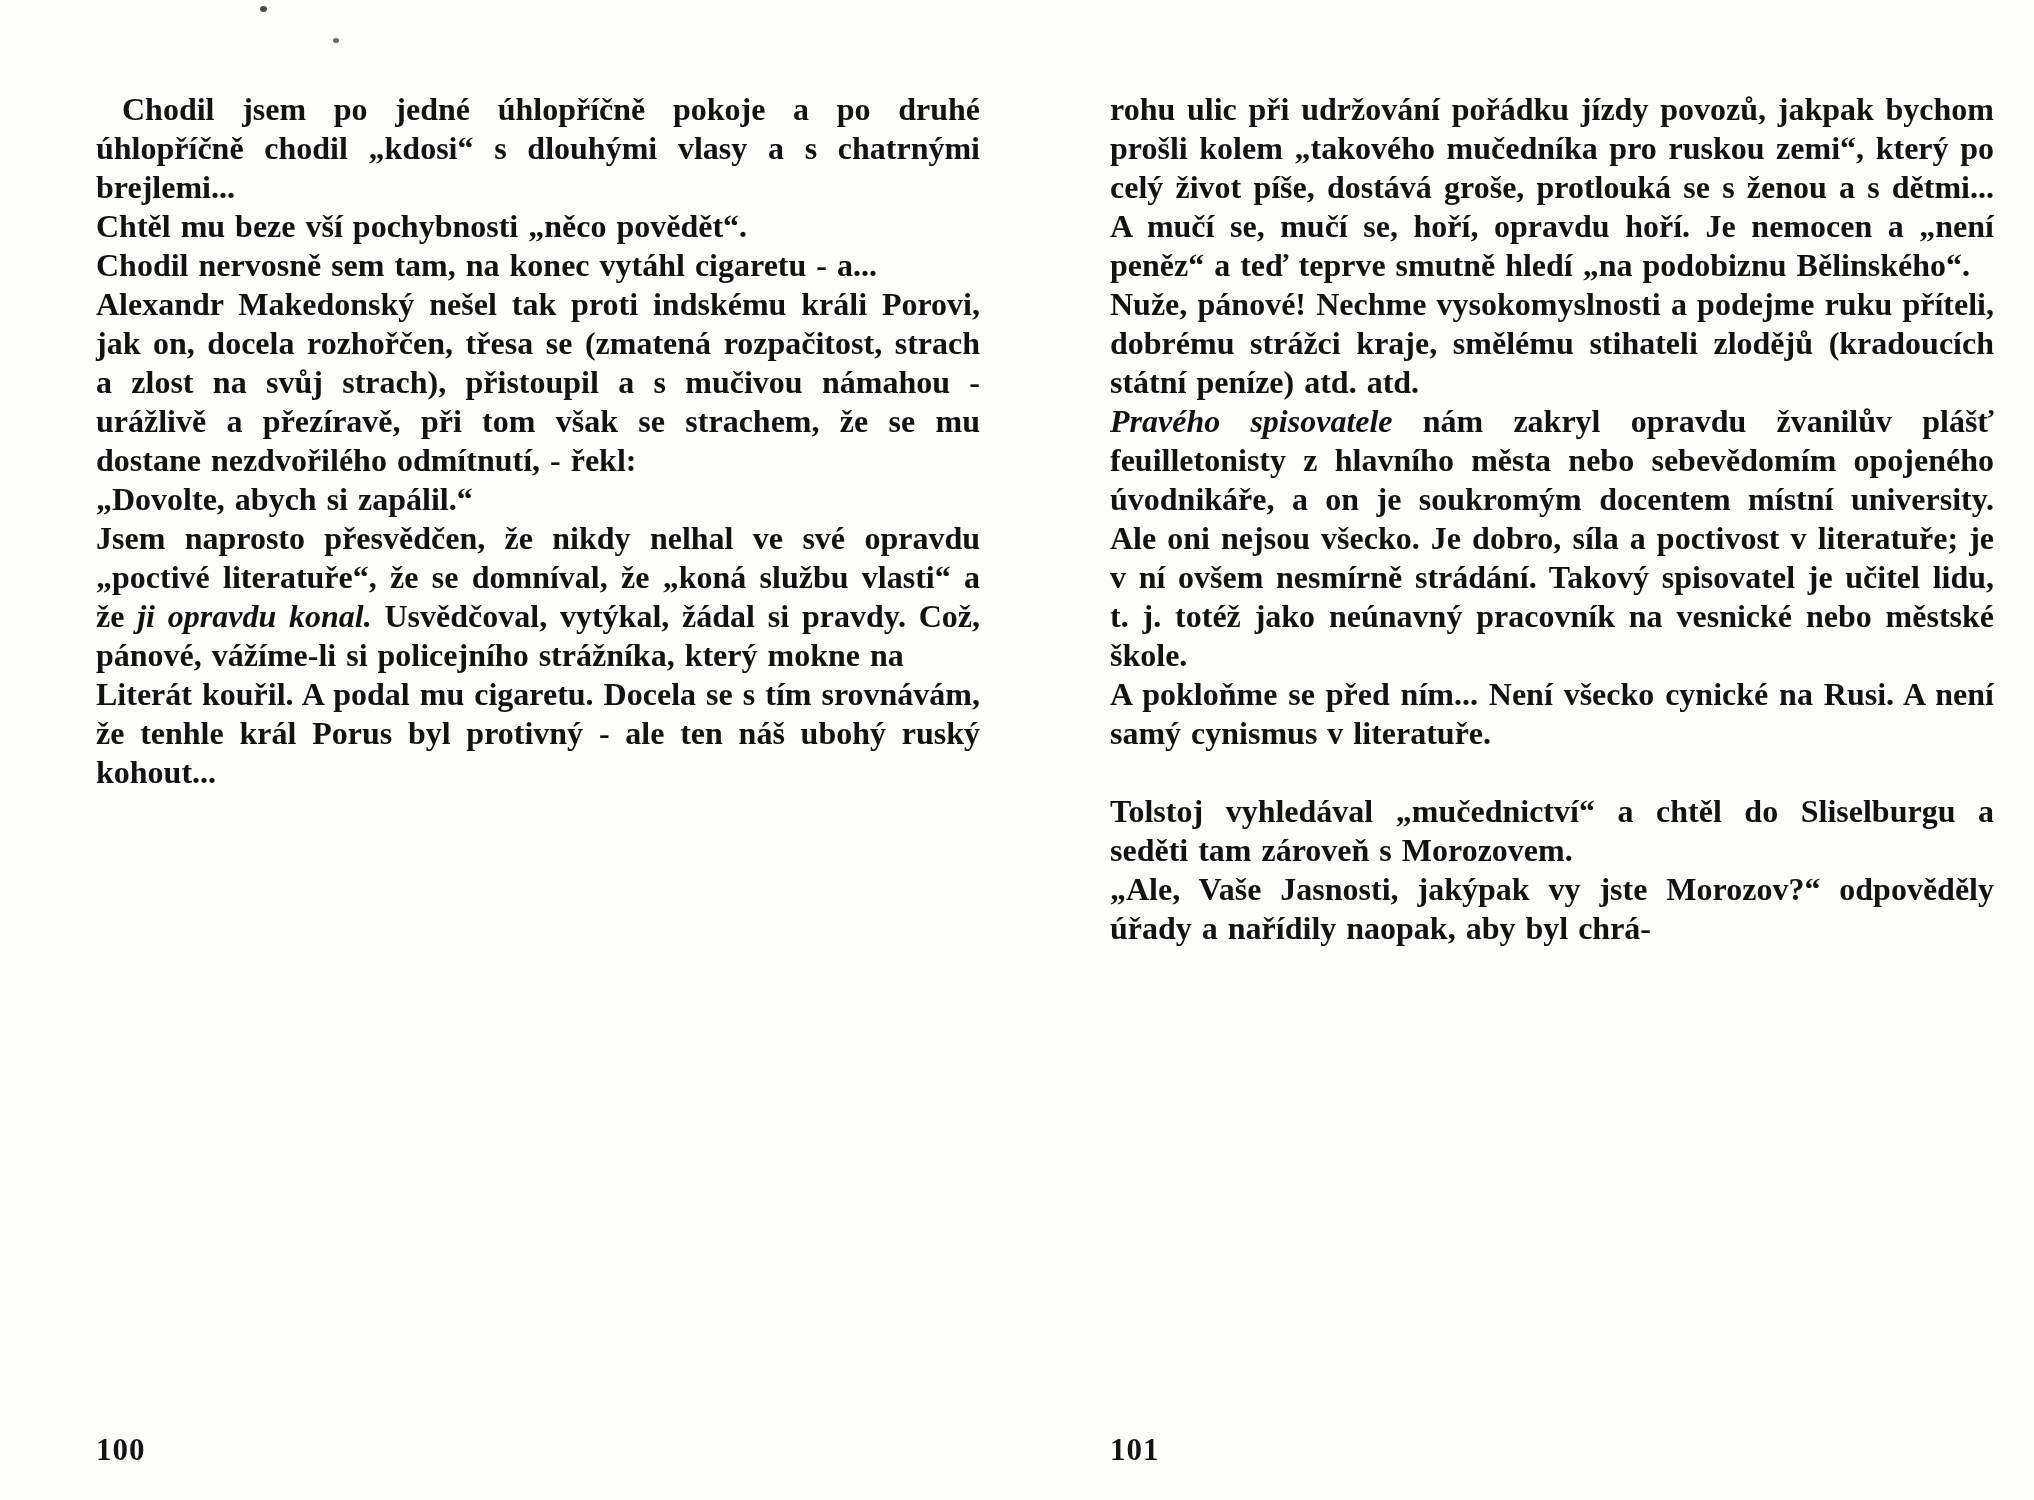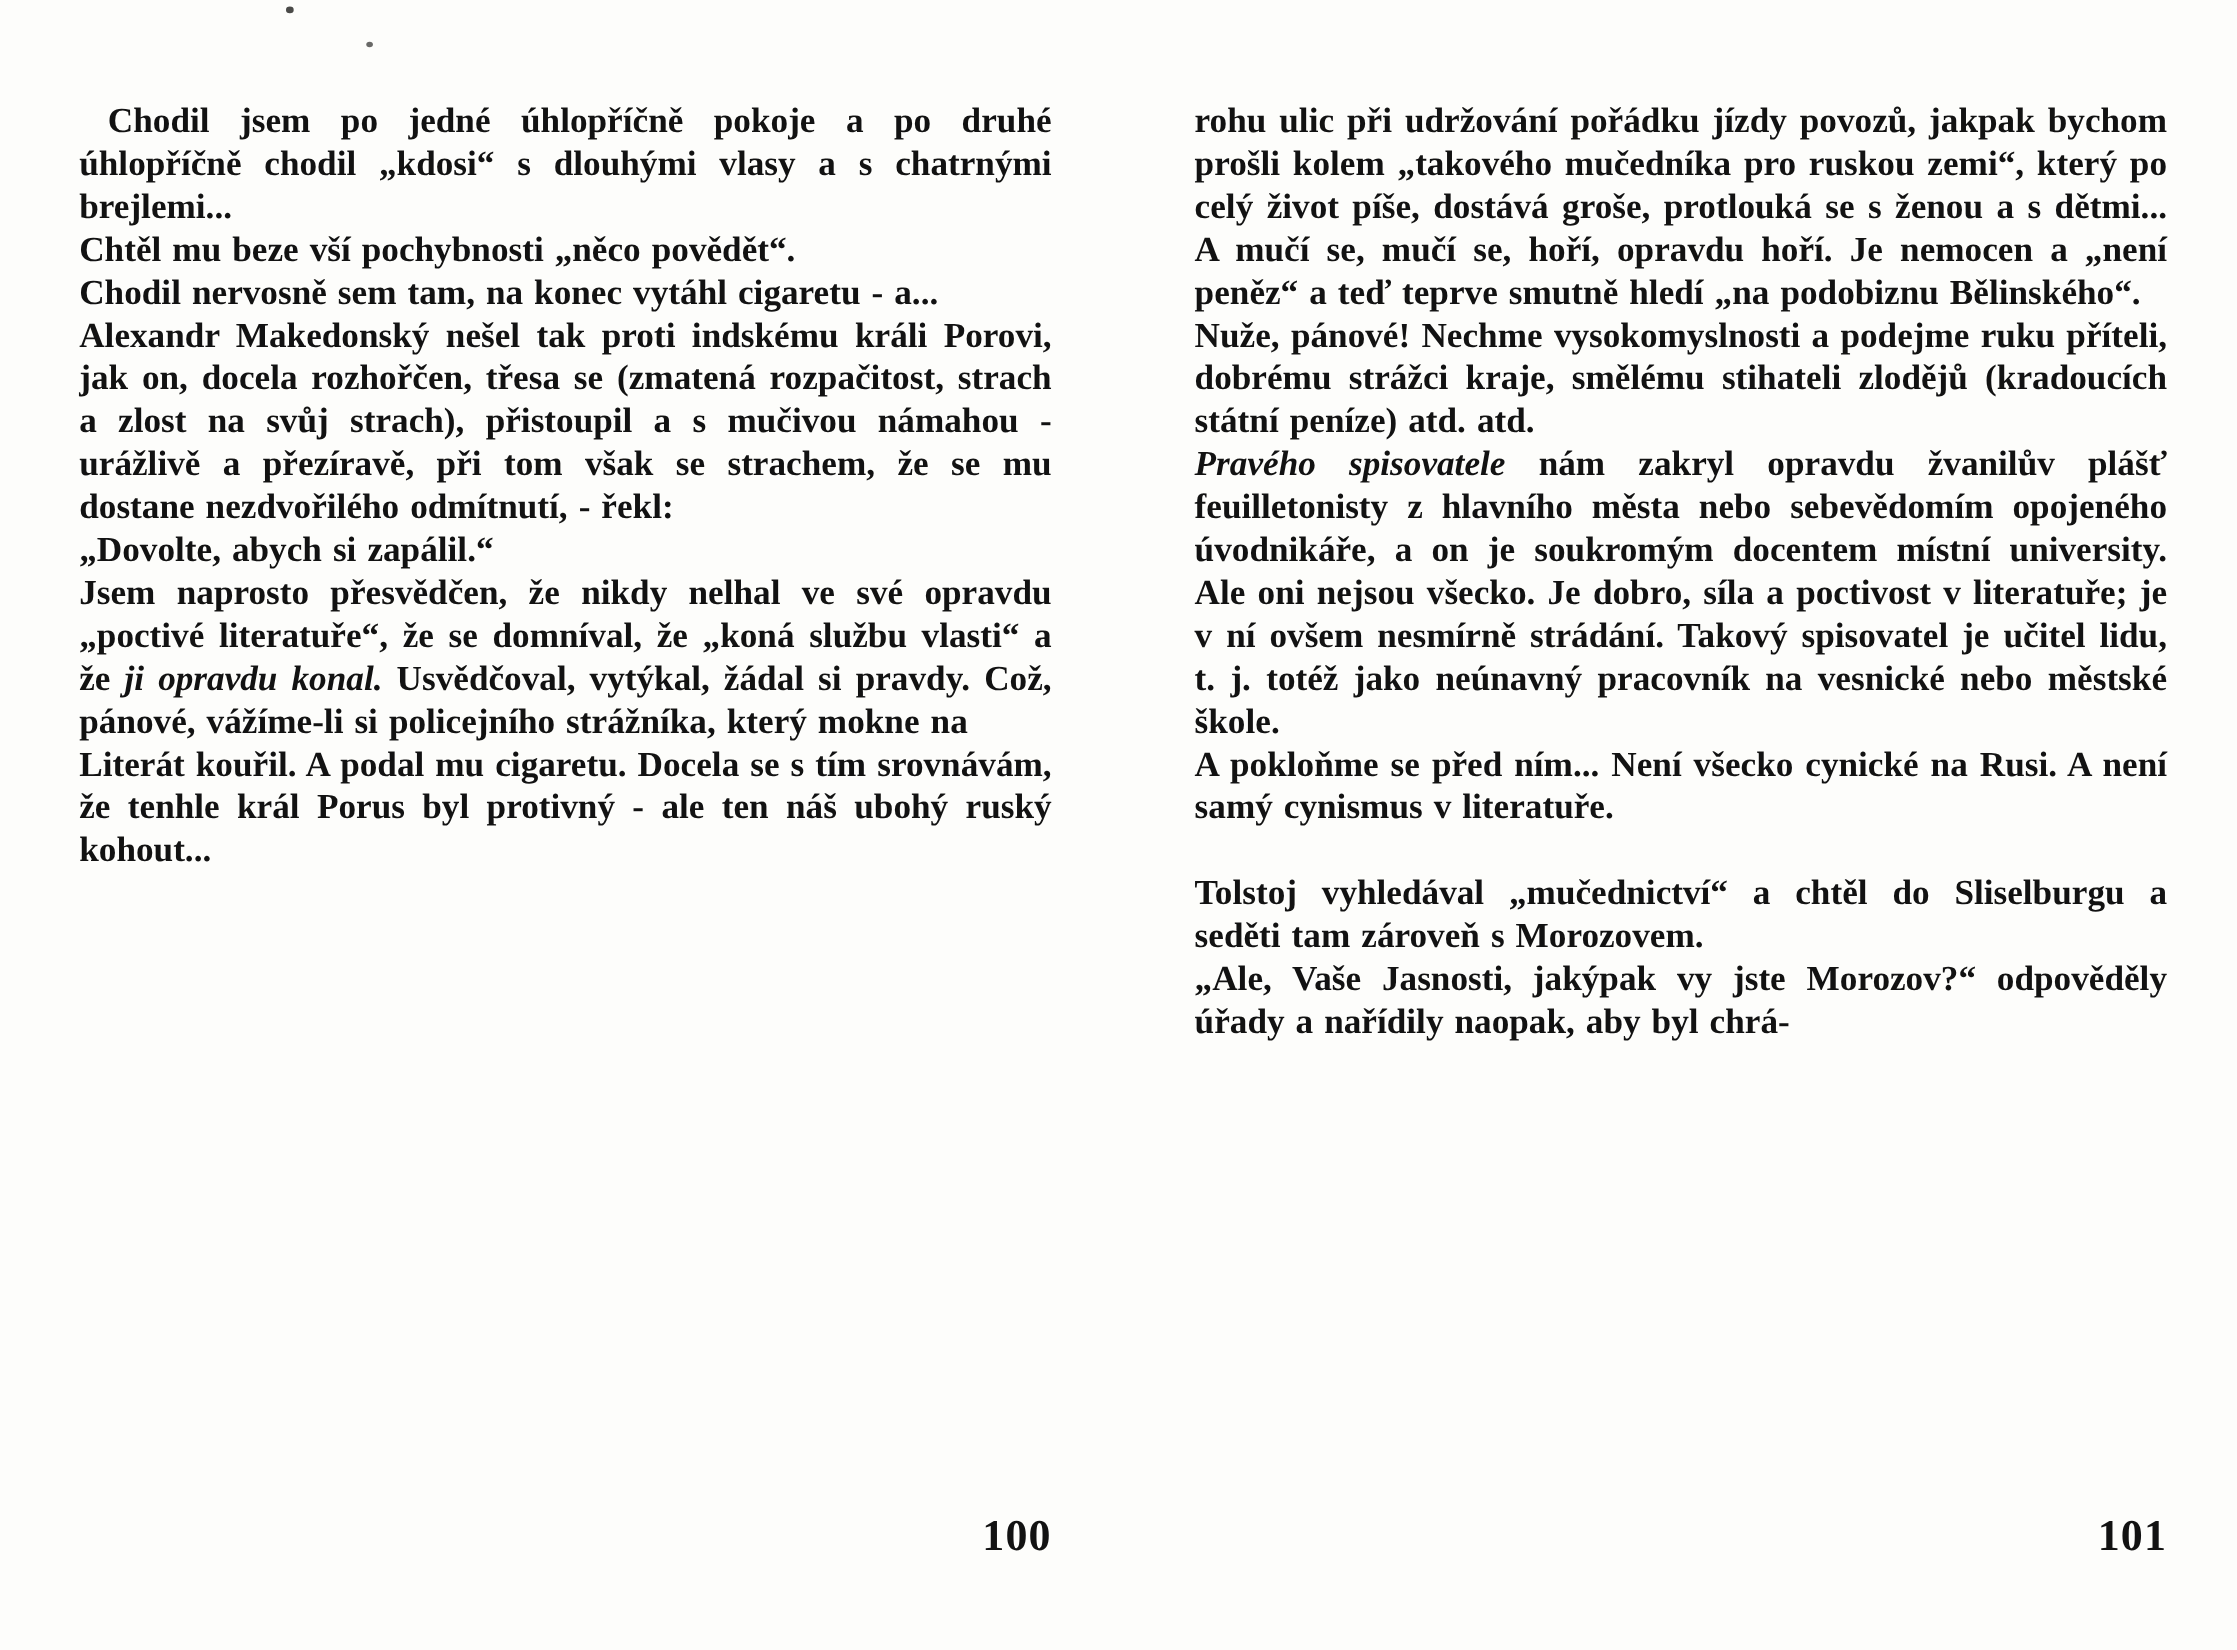--- a/index.html
+++ b/index.html
@@ -14,42 +14,43 @@
     background: #fdfdfb;
     font-family: "Liberation Serif", "DejaVu Serif", serif;
     color: #121212;
     overflow: hidden;
   }
   .page {
     position: absolute;
     top: 90px;
     width: 884px;
     height: 1380px;
+    margin-left: 24px;
   }
   .page-left  { left: 72px; }
   .page-right { left: 1086px; }
   .para {
     margin: 0;
     text-align: justify;
     font-size: 32px;
     line-height: 39px;
     font-weight: bold;
     word-spacing: 2px;
     hyphens: auto;
   }
   .para.indent-first { text-indent: 26px; }
   .para.gap-before { margin-top: 39px; }
   .italic { font-style: italic; }
   .page-number {
     position: absolute;
-    top: 1282px;
+    top: 1342px;
     left: 0;
     width: 100%;
-    text-align: right;
-    font-size: 40px;
+    text-align: left;
+    font-size: 31px;
     font-weight: bold;
     letter-spacing: 1px;
   }
   .ink-speck {
     position: absolute;
     background: #2a2a28;
     border-radius: 50%;
   }
   .speck-1 { left: 260px; top: 6px;  width: 7px; height: 6px; opacity: .85; }
   .speck-2 { left: 333px; top: 38px; width: 6px; height: 5px; opacity: .7; }

